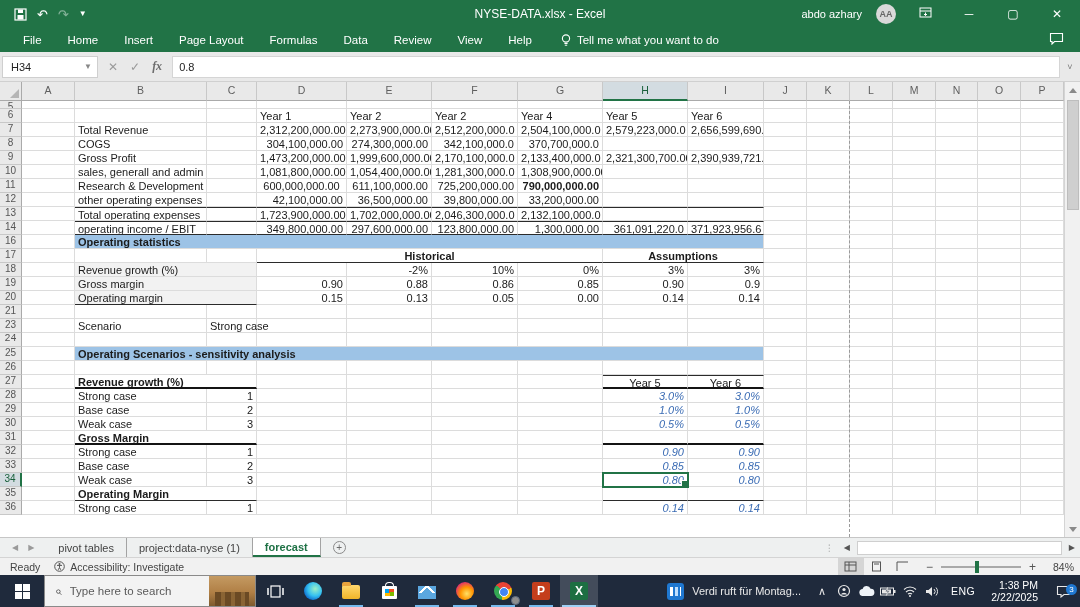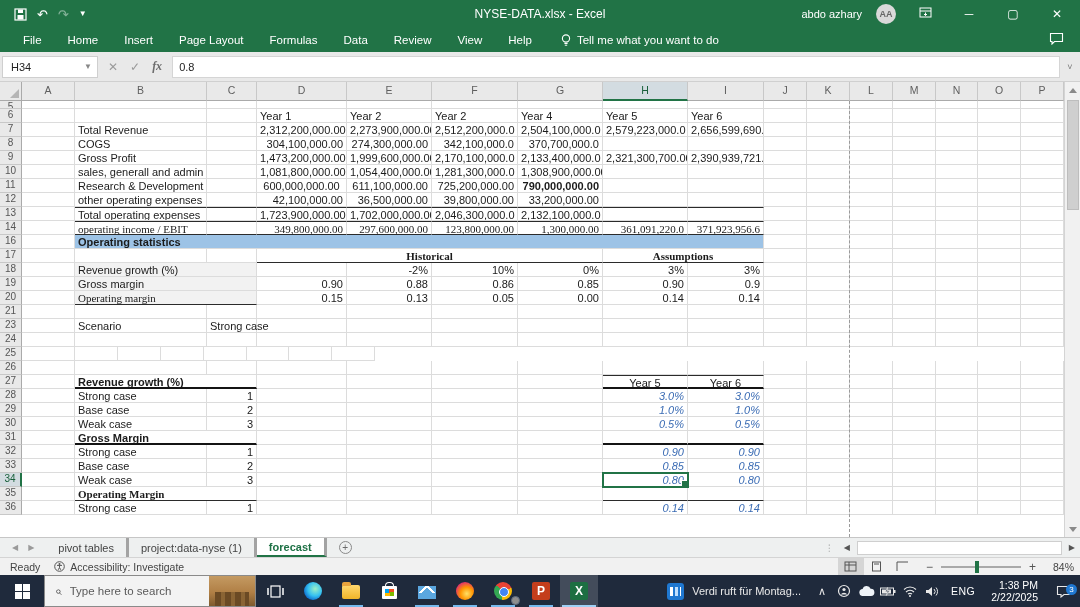--- a/index.html
+++ b/index.html
@@ -45,40 +45,40 @@
   .gridrows { flex:1 1 auto; overflow:hidden; position:relative; }
   .g-row { display:flex; }
   .r-head { width:22px; flex:0 0 22px; background:#e9e9e9; border-right:1px solid #aaa; border-bottom:1px solid #c8c8c8; font-size:10px; color:#555; text-align:center; overflow:hidden; }
   .r-head.selr { background:#d3dce1; border-right:2px solid #217346; color:#18603a; }
   .g-cell { height:100%; border-right:1px solid #dcdcdc; border-bottom:1px solid #dcdcdc; font-size:11px; line-height:12px; padding:1px 3px 0 3px; white-space:nowrap; overflow:hidden; position:relative; color:#1b1b1b; flex:0 0 auto; }
   .ar { text-align:right; } .ac { text-align:center; }
   .b { font-weight:bold; }
   .band { background:#9dc3e6; }
   .gray { background:#f2f2f2; }
   .bt { border-top:1px solid #2b2b2b; }
-  .bb { border-bottom:1px solid #2b2b2b !important;font-family:Liberation Serif, serif; }
+  .bb { border-bottom:1px solid #2b2b2b !important; }
   .bb2 { border-bottom:2px solid #141414 !important; }
   .blue { color:#3b6cb4; font-style:italic; }
   .ov { overflow:visible; z-index:2; }
   .sel { outline:2px solid #217346; outline-offset:-1px; z-index:3; }
   .sel::after { content:""; position:absolute; right:-1px; bottom:-1px; width:5px; height:5px; background:#217346; border:1px solid #fff; }
   .pagebreak { position:absolute; top:0; bottom:0; left:849px; border-left:1px dashed #9a9a9a; pointer-events:none; z-index:4; }
 
   
   .vscroll { width:16px; flex:0 0 16px; background:#f1f1f1; border-left:1px solid #d4d4d4; display:flex; flex-direction:column; align-items:center; }
   .vs-btn { height:16px; width:100%; display:flex; align-items:center; justify-content:center; }
   .tri-up { border-left:4px solid transparent; border-right:4px solid transparent; border-bottom:5px solid #8a8a8a; }
   .tri-dn { border-left:4px solid transparent; border-right:4px solid transparent; border-top:5px solid #8a8a8a; }
   .vs-thumb { width:12px; height:110px; background:#cfcfcf; border:1px solid #bdbdbd; margin-top:2px; }
   .vs-fill { flex:1; }
 
   
   .tabsbar { height:20px; background:#eef0f0; border-top:1px solid #c6c6c6; display:flex; align-items:stretch; flex:0 0 auto; font-size:11px; color:#444; }
   .tab-nav { display:flex; align-items:center; gap:10px; padding:0 12px; color:#9a9a9a; font-size:8px; }
-  .sheet-tab { display:flex; align-items:center; padding:6px 12px; border-right:3px solid #a3a3a3; white-space:nowrap; }
+  .sheet-tab { display:flex; align-items:center; padding:6px 12px; border-right:1px solid #a3a3a3; white-space:nowrap; }
   .sheet-tab.active { background:#fff; color:#1e7145; font-weight:bold; border-bottom:2px solid #217346; }
   .newsheet { display:flex; align-items:center; padding:0 12px; }
   .newsheet .plus { width:13px; height:13px; border:1px solid #8a8a8a; border-radius:50%; color:#6a6a6a; font-size:10px; line-height:11px; text-align:center; }
   .hscroll { margin-left:auto; display:flex; align-items:center; gap:4px; padding-right:2px; }
   .hs-dots { color:#9a9a9a; font-size:9px; padding:0 3px; }
   .hs-arrow { font-size:8px; color:#555; padding:0 3px; }
   .hs-track { width:205px; height:14px; background:#fff; border:1px solid #cfcfcf; }
 
   
   .statusbar { height:18px; background:#f1f1f1; border-top:1px solid #d4d4d4; display:flex; align-items:center; font-size:10.5px; color:#444; flex:0 0 auto; }
@@ -532,21 +532,21 @@
             <div class="g-cell" style="width: 85px;"></div>
             <div class="g-cell" style="width: 76px;"></div>
             <div class="g-cell" style="width: 43px;"></div>
             <div class="g-cell" style="width: 43px;"></div>
             <div class="g-cell" style="width: 43px;"></div>
             <div class="g-cell" style="width: 43px;"></div>
             <div class="g-cell" style="width: 42px;"></div>
             <div class="g-cell" style="width: 43px;"></div>
             <div class="g-cell" style="width: 43px;"></div>
           </div>
-          <div class="g-row" style="height: 14px;">
+          <div class="g-row" style="height: 14px; font-family: Liberation Mono, monospace;">
             <div class="r-head">24</div>
             <div class="g-cell" style="width: 53px;"></div>
             <div class="g-cell" style="width: 132px;"></div>
             <div class="g-cell" style="width: 50px;"></div>
             <div class="g-cell" style="width: 90px;"></div>
             <div class="g-cell" style="width: 85px;"></div>
             <div class="g-cell" style="width: 86px;"></div>
             <div class="g-cell" style="width: 85px;"></div>
             <div class="g-cell" style="width: 85px;"></div>
             <div class="g-cell" style="width: 76px;"></div>
@@ -554,20 +554,21 @@
             <div class="g-cell" style="width: 43px;"></div>
             <div class="g-cell" style="width: 43px;"></div>
             <div class="g-cell" style="width: 43px;"></div>
             <div class="g-cell" style="width: 42px;"></div>
             <div class="g-cell" style="width: 43px;"></div>
             <div class="g-cell" style="width: 43px;"></div>
           </div>
           <div class="g-row" style="height: 14px;">
             <div class="r-head">25</div>
             <div class="g-cell" style="width: 53px;"></div>
+            <div class="g-cell band b" style="width: 689px;">Operating Scenarios - sensitivity analysis</div>
             <div class="g-cell" style="width: 43px;"></div>
             <div class="g-cell" style="width: 43px;"></div>
             <div class="g-cell" style="width: 43px;"></div>
             <div class="g-cell" style="width: 43px;"></div>
             <div class="g-cell" style="width: 42px;"></div>
             <div class="g-cell" style="width: 43px;"></div>
             <div class="g-cell" style="width: 43px;"></div>
           </div>
           <div class="g-row" style="height: 14px;">
             <div class="r-head">26</div>

